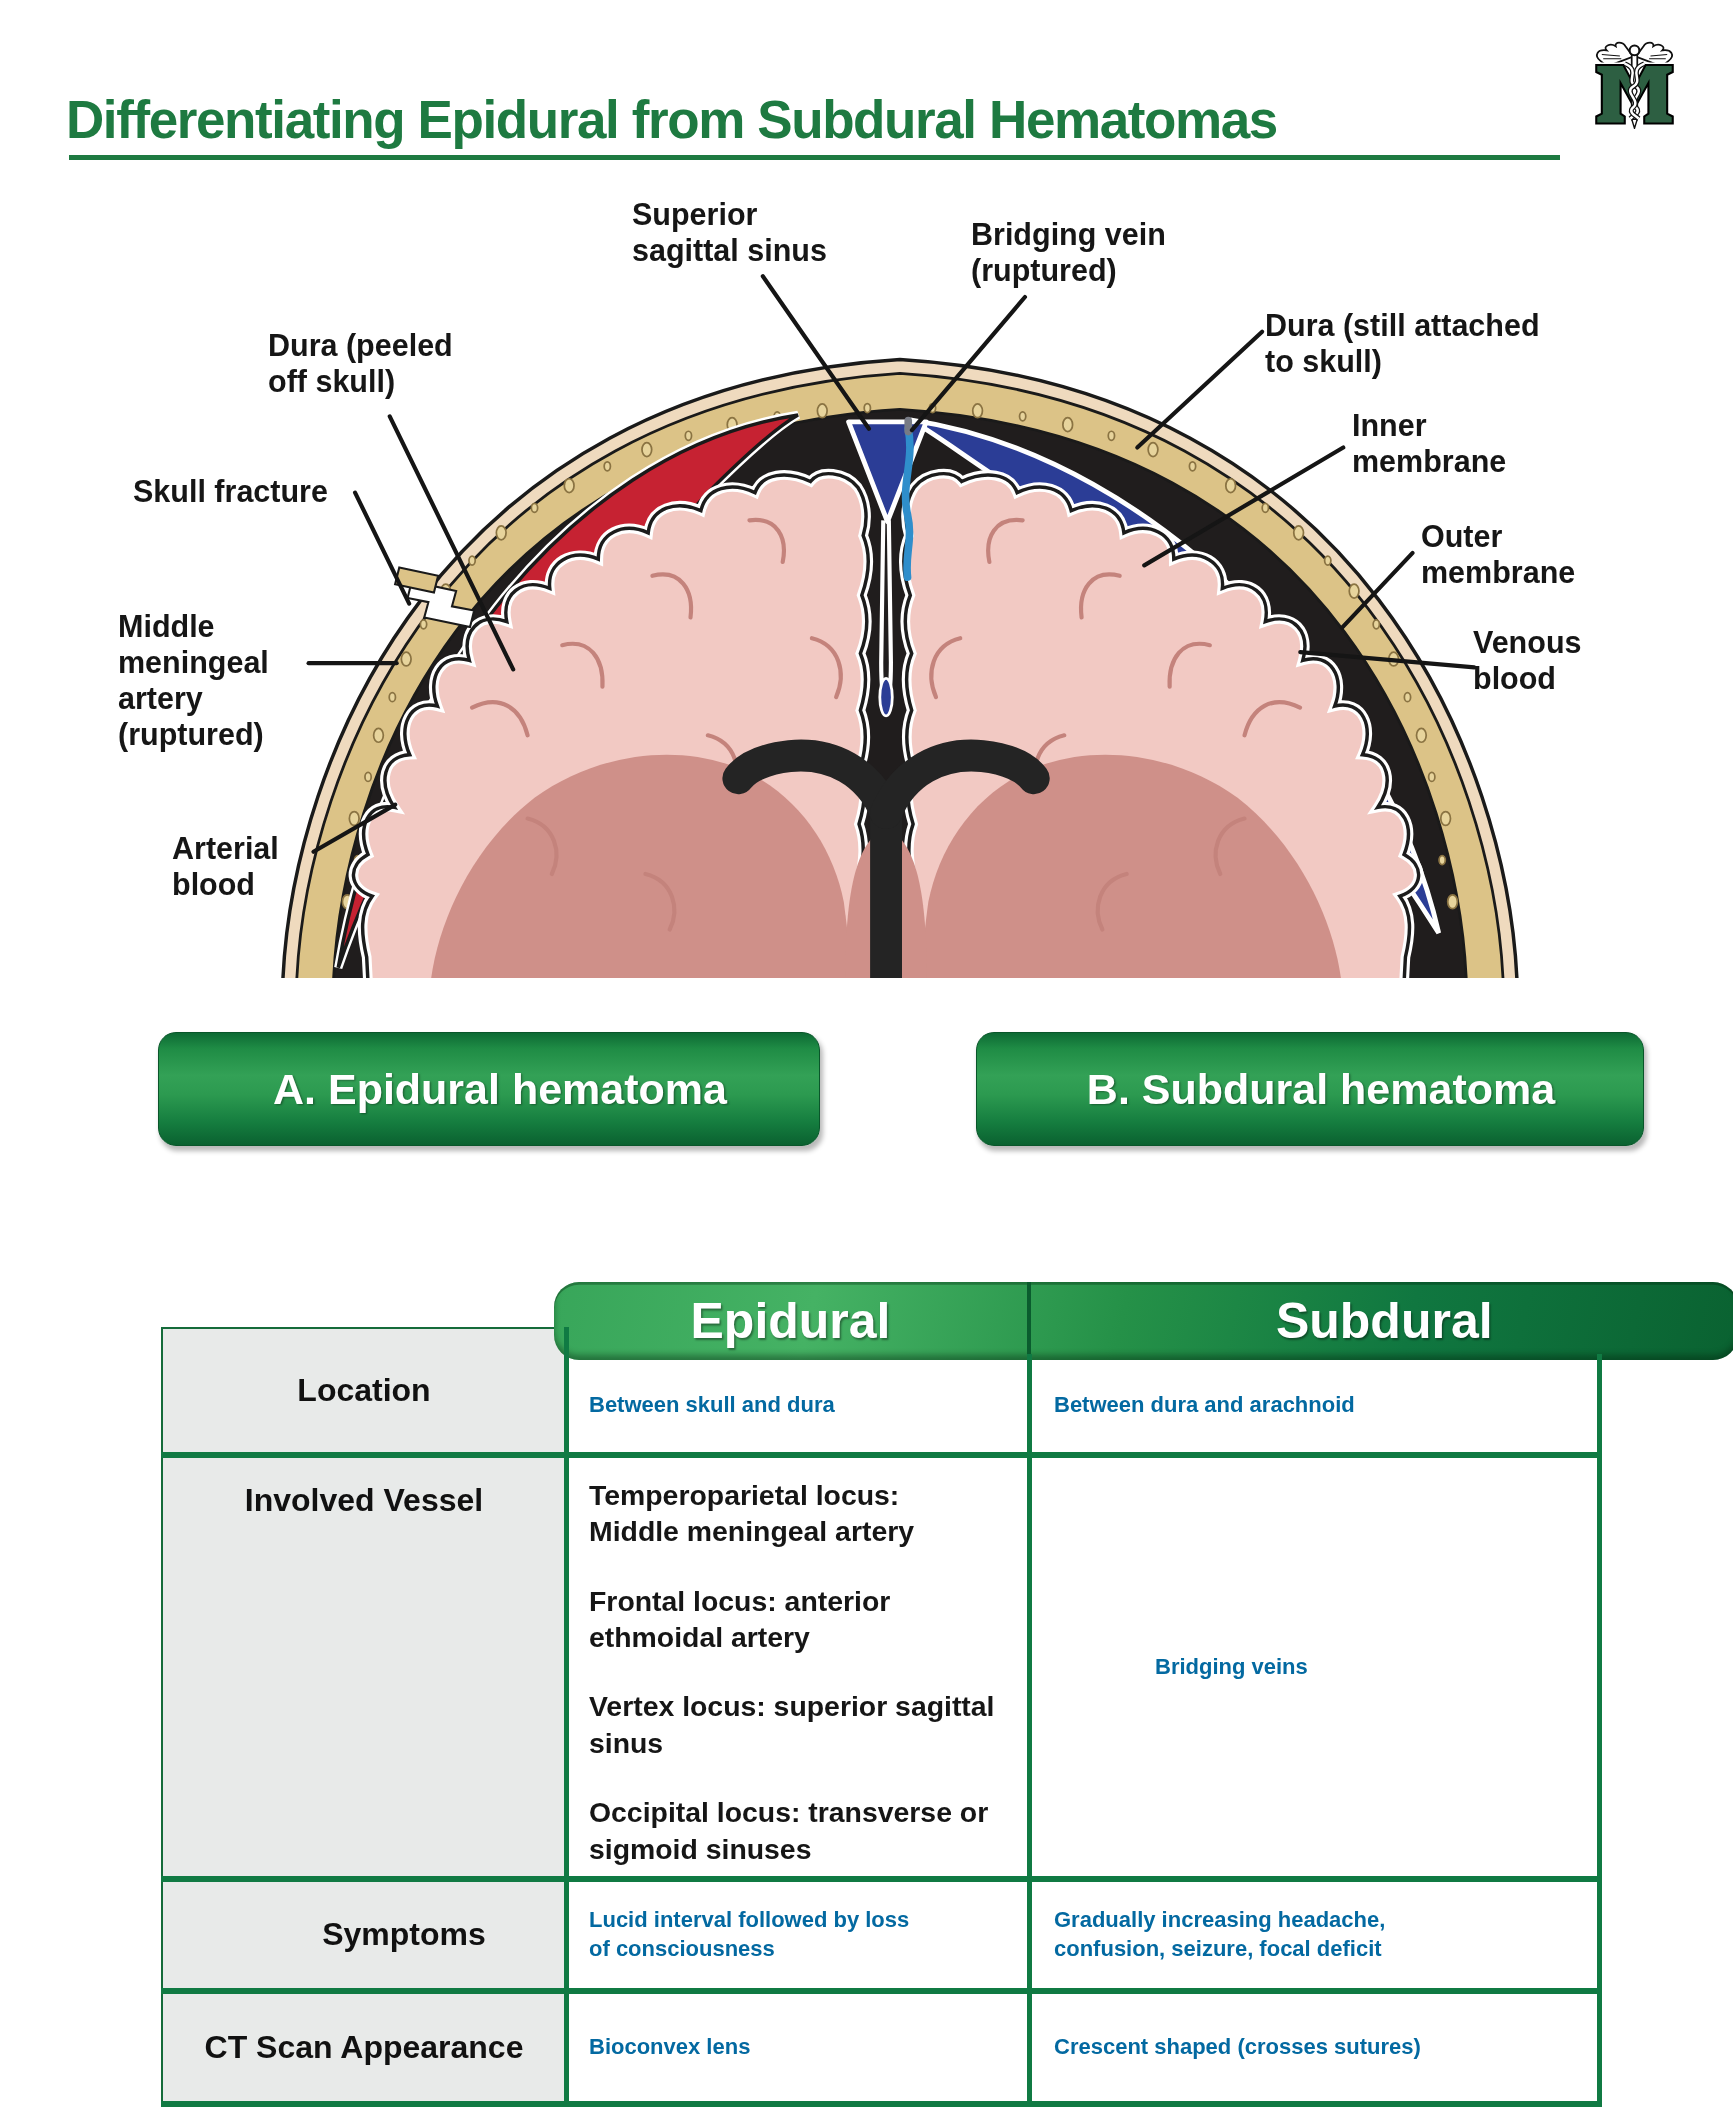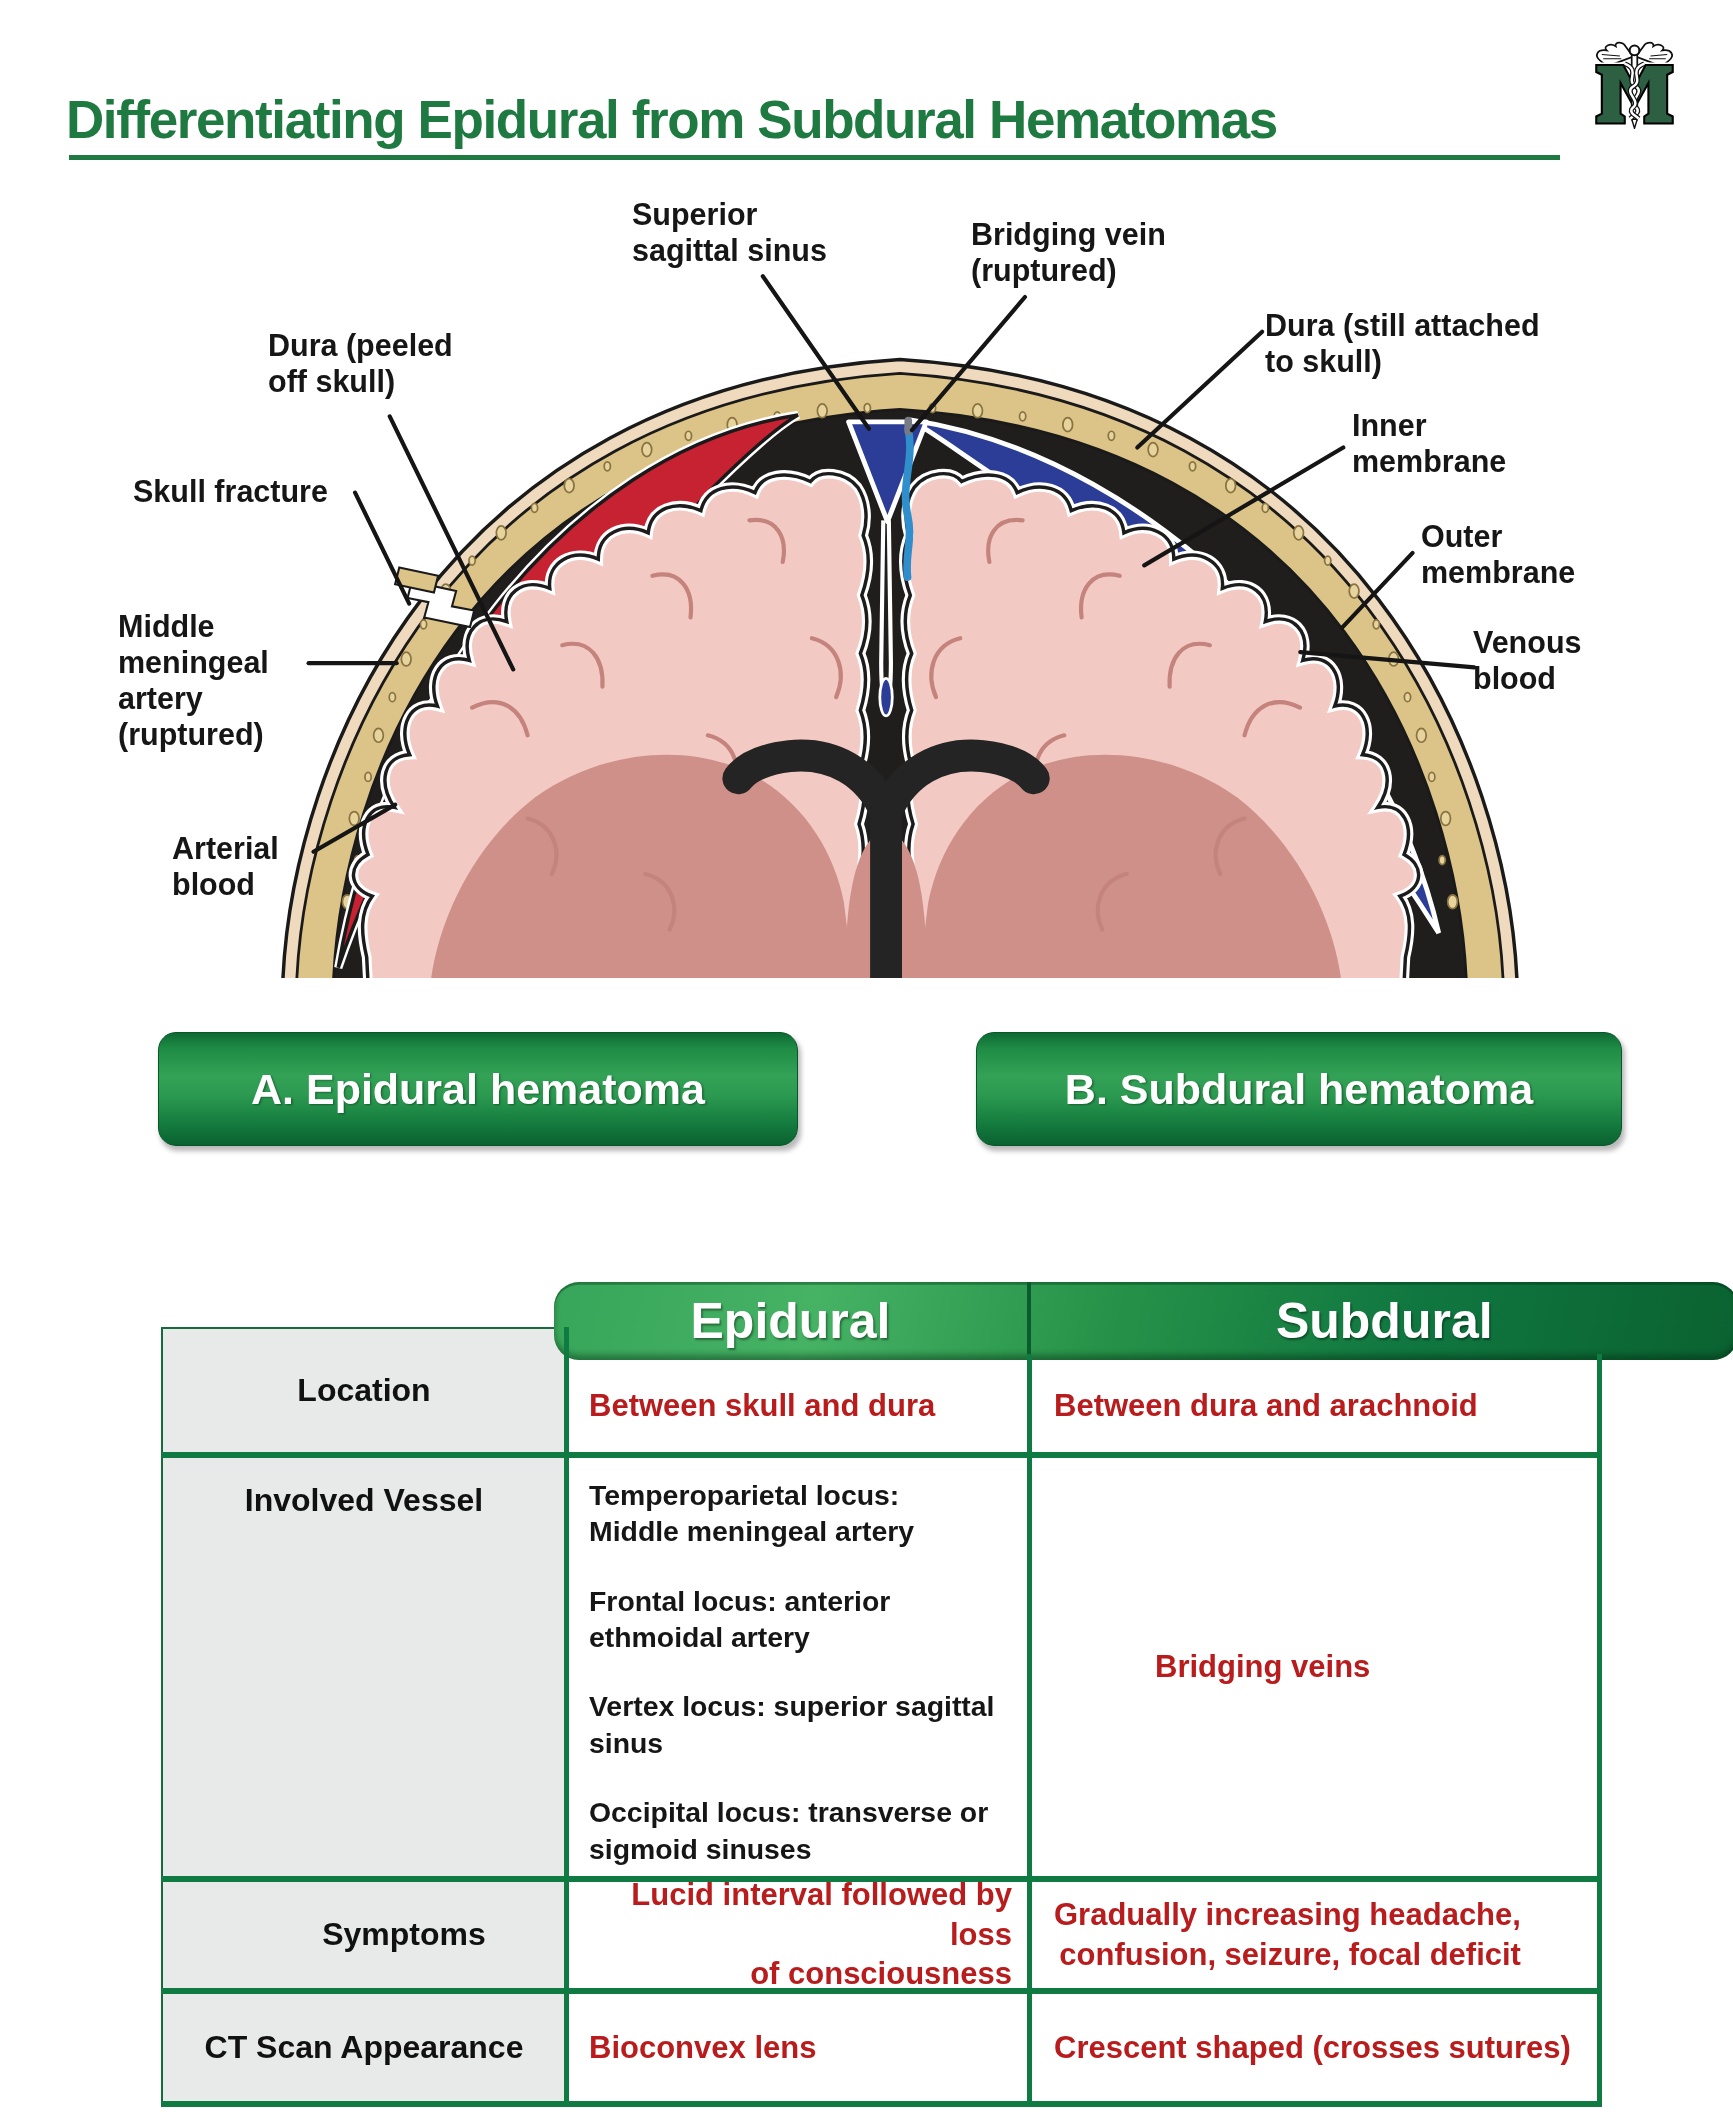--- a/index.html
+++ b/index.html
@@ -22,40 +22,40 @@
   .lab-vb{left:1473px;top:625px;}
   .lab-mma{left:118px;top:609px;}
   .lab-ab{left:164px;top:831px;margin-left:8px;}
   .brain{position:absolute;left:264px;top:347px;}
   .overlay{position:absolute;left:0;top:0;pointer-events:none;}
   
   .panel{position:absolute;top:1032px;height:112px;border-radius:18px;
          display:flex;align-items:center;justify-content:center;
          color:#ffffff;font-size:43px;text-shadow:1.4px 1.4px 2.1px rgba(0,0,0,.35);
          background:linear-gradient(180deg,#0d6a34 0%,#1f8c45 14%,#33a156 38%,#2c9a50 55%,#157d3f 80%,#0a6130 100%);
-         border:1.4px solid #09562a;box-shadow:2.8px 4.2px 4.9px rgba(0,0,0,.28);}
+         border:1.4px solid #09562a;box-shadow:2.8px 4.2px 4.9px rgba(0,0,0,.28);padding-left:22px;}
   .panel-a{left:158px;width:638px;}
   .panel-b{left:976px;width:644px;}
   
   .th-pill{position:absolute;left:554px;top:1282px;width:1184px;height:78px;border-radius:25px;
            background:linear-gradient(103deg,#38a65a 0%,#45b264 22%,#259148 48%,#107740 72%,#0a6231 100%);
            box-shadow:inset 0 2.8px 0 rgba(0,40,15,.35), inset 0 -4.9px 6.2px rgba(0,30,10,.4);
            display:flex;}
   .th-cell{height:100%;display:flex;align-items:center;justify-content:center;
            color:#ffffff;font-size:50px;text-shadow:1.4px 2.1px 2.1px rgba(0,0,0,.4);}
   .th-epi{width:473px;}
   .th-div{width:3.5px;height:100%;background:#0a5c2e;}
   .th-sub{flex:1;}
   .label-col{position:absolute;left:161px;top:1327px;width:406px;height:779px;
              background:#e8eae9;border:2.8px solid #156b3a;box-sizing:border-box;}
   .gridline{position:absolute;background:#107a43;}
   .gl-h{left:161px;width:1441px;height:5.5px;}
   .gl-v{width:4.9px;}
-  .cell{position:absolute;color:#b91c1c;font-size:31px;line-height:1.28;white-space:pre-line;
-        display:flex;align-items:center;text-align:right;}
+  .cell{position:absolute;color:#0369a1;font-size:22px;line-height:1.28;white-space:pre-line;
+        display:flex;align-items:center;}
   .rowlab{position:absolute;color:#111;font-size:32px;display:flex;align-items:center;justify-content:center;
           left:161px;width:406px;}
   .vessel-epi{position:absolute;left:589px;top:1477px;width:423px;color:#161616;
               font-size:28.4px;line-height:1.28;}
   .vessel-epi .para{white-space:pre-line;margin-bottom:33px;}
 </style>
 </head>
 <body>
 
 <div class="page">

